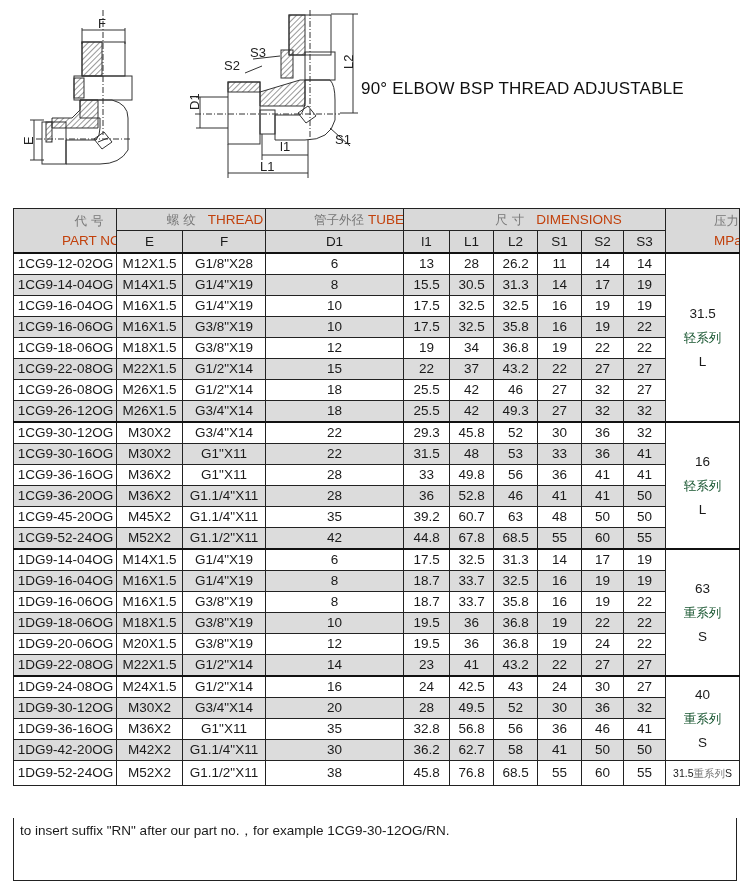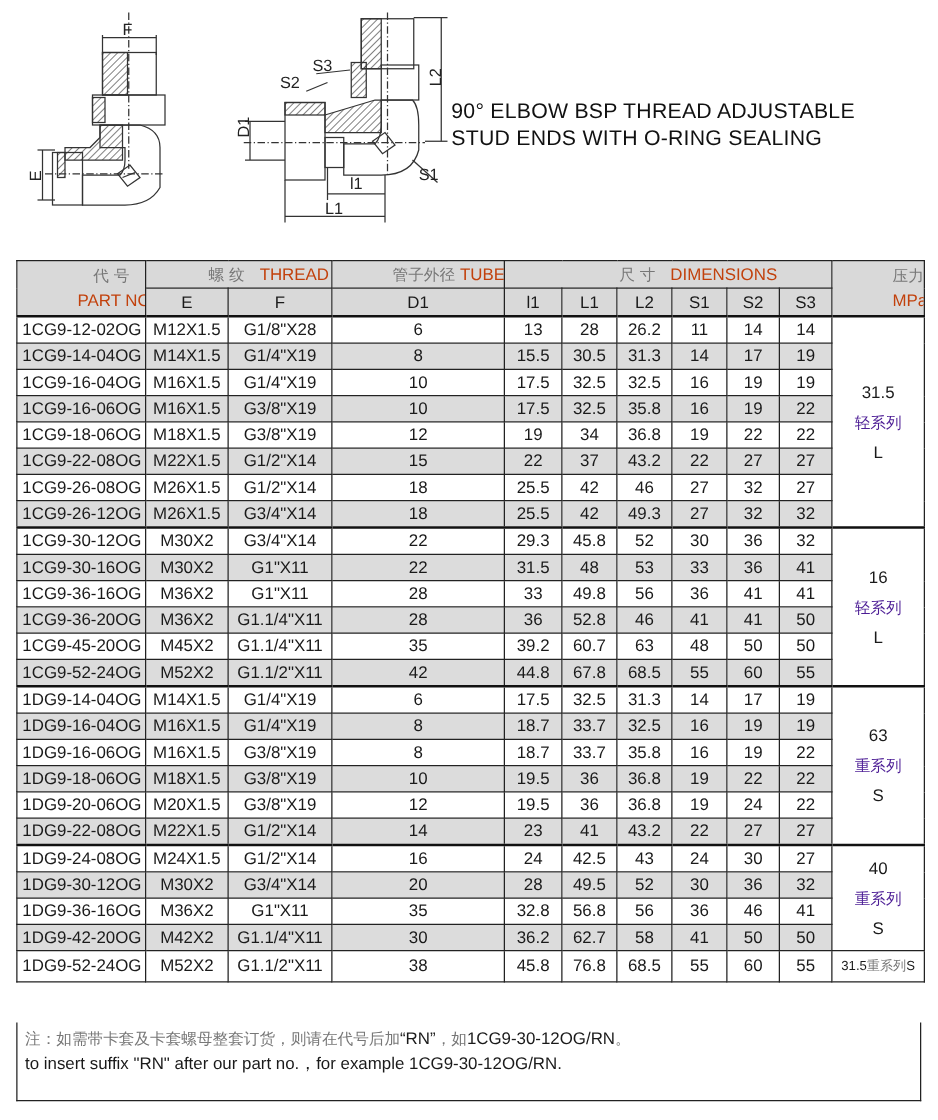--- a/index.html
+++ b/index.html
@@ -8,21 +8,21 @@
   .title { position:absolute; left:361px; top:78px; width:375px; text-align:left; font-size:17px; line-height:22px; letter-spacing:0.2px; color:#111; }
   .title div { white-space:nowrap; }
   table.spec { position:absolute; left:13px; top:208px; width:726px; border-collapse:collapse; table-layout:fixed; font-size:13.5px; }
   table.spec td, table.spec th { border:1.6px solid #222; text-align:center; padding:0; height:20px; line-height:20px; white-space:nowrap; overflow:hidden; font-weight:normal; }
   table.spec th { background:#d9d9d9; height:21px; }
   table.spec th.cn { color:#777; font-family:"DejaVu Serif", serif; font-size:12.5px;padding-left:48px; }
   table.spec th .en { color:#c2410c; font-family:"Liberation Sans", sans-serif; font-size:13.5px; }
   tr.alt td { background:#dcdcdc; }
   td.part { text-align:right; padding-left:1px !important;margin-top:44px; }
   td.pressure { background:#fff; line-height:30px !important; vertical-align:middle; }
-  td.pressure .cn { color:#4c1d95; font-family:Liberation Sans, sans-serif; font-size:12.5px; display:block; line-height:24px; }
+  td.pressure .cn { color:#14532d; font-family:Liberation Sans, sans-serif; font-size:12.5px; display:block; line-height:24px; }
   td.pressure span { display:block; line-height:24px; }
   td.pressure.small { font-size:10.5px; line-height:20px !important; }
   td.pressure.small .cn-inline { color:#777; font-family:"DejaVu Serif", serif; }
   tbody.group tr:first-child td { border-top:2.6px solid #111; }
   .note { position:absolute; left:13px; top:818px; width:724px; height:63px; border:1.6px solid #222; border-top:none; font-size:13.5px; line-height:20px; padding:3px 0 0 6px; box-sizing:border-box; }
   .note .cn { color:#777; font-family:"DejaVu Serif", serif; font-size:12.5px; }
   .note .cn .en { color:#1a1a1a; font-family:"Liberation Sans", sans-serif; font-size:13.5px; }
 </style>
 </head>
 <body>
@@ -93,21 +93,20 @@
     <text x="335" y="144">S1</text>
     <text x="196" y="121" transform="rotate(-90 192 114)">D1</text>
     <text x="340" y="70" transform="rotate(-90 346 63)">L2</text>
     <text x="280" y="151">l1</text>
     <text x="260" y="171">L1</text>
   </g>
 </svg>
 
 <div class="title">
   <div>90°  ELBOW BSP THREAD ADJUSTABLE</div>
-  <div>STUD ENDS WITH O-RING SEALING</div>
 </div>
 
 <table class="spec">
   <colgroup>
     <col style="width:103px">
       <col style="width:66px">
       <col style="width:83px">
       <col style="width:138px">
     <col style="width:46px">
       <col style="width:44px">
@@ -470,15 +469,14 @@
         <td>68.5</td>
         <td>55</td>
         <td>60</td>
         <td>55</td>
         <td class="pressure small"><span style="display:inline">31.5</span><span style="display:inline" class="cn-inline">重系列</span><span style="display:inline">S</span></td>
       </tr>
     </tbody>
 </table>
 
 <div class="note">
-  <div class="cn"><span>注：如需带卡套及卡套螺母整套订货，则请在代号后加</span><span class="en">“RN”</span><span>，如</span><span class="en">1CG9-30-12OG/RN</span><span>。</span></div>
   <div>to insert suffix "RN" after our part no.，for example 1CG9-30-12OG/RN.</div>
 </div>
 
 </body></html>

